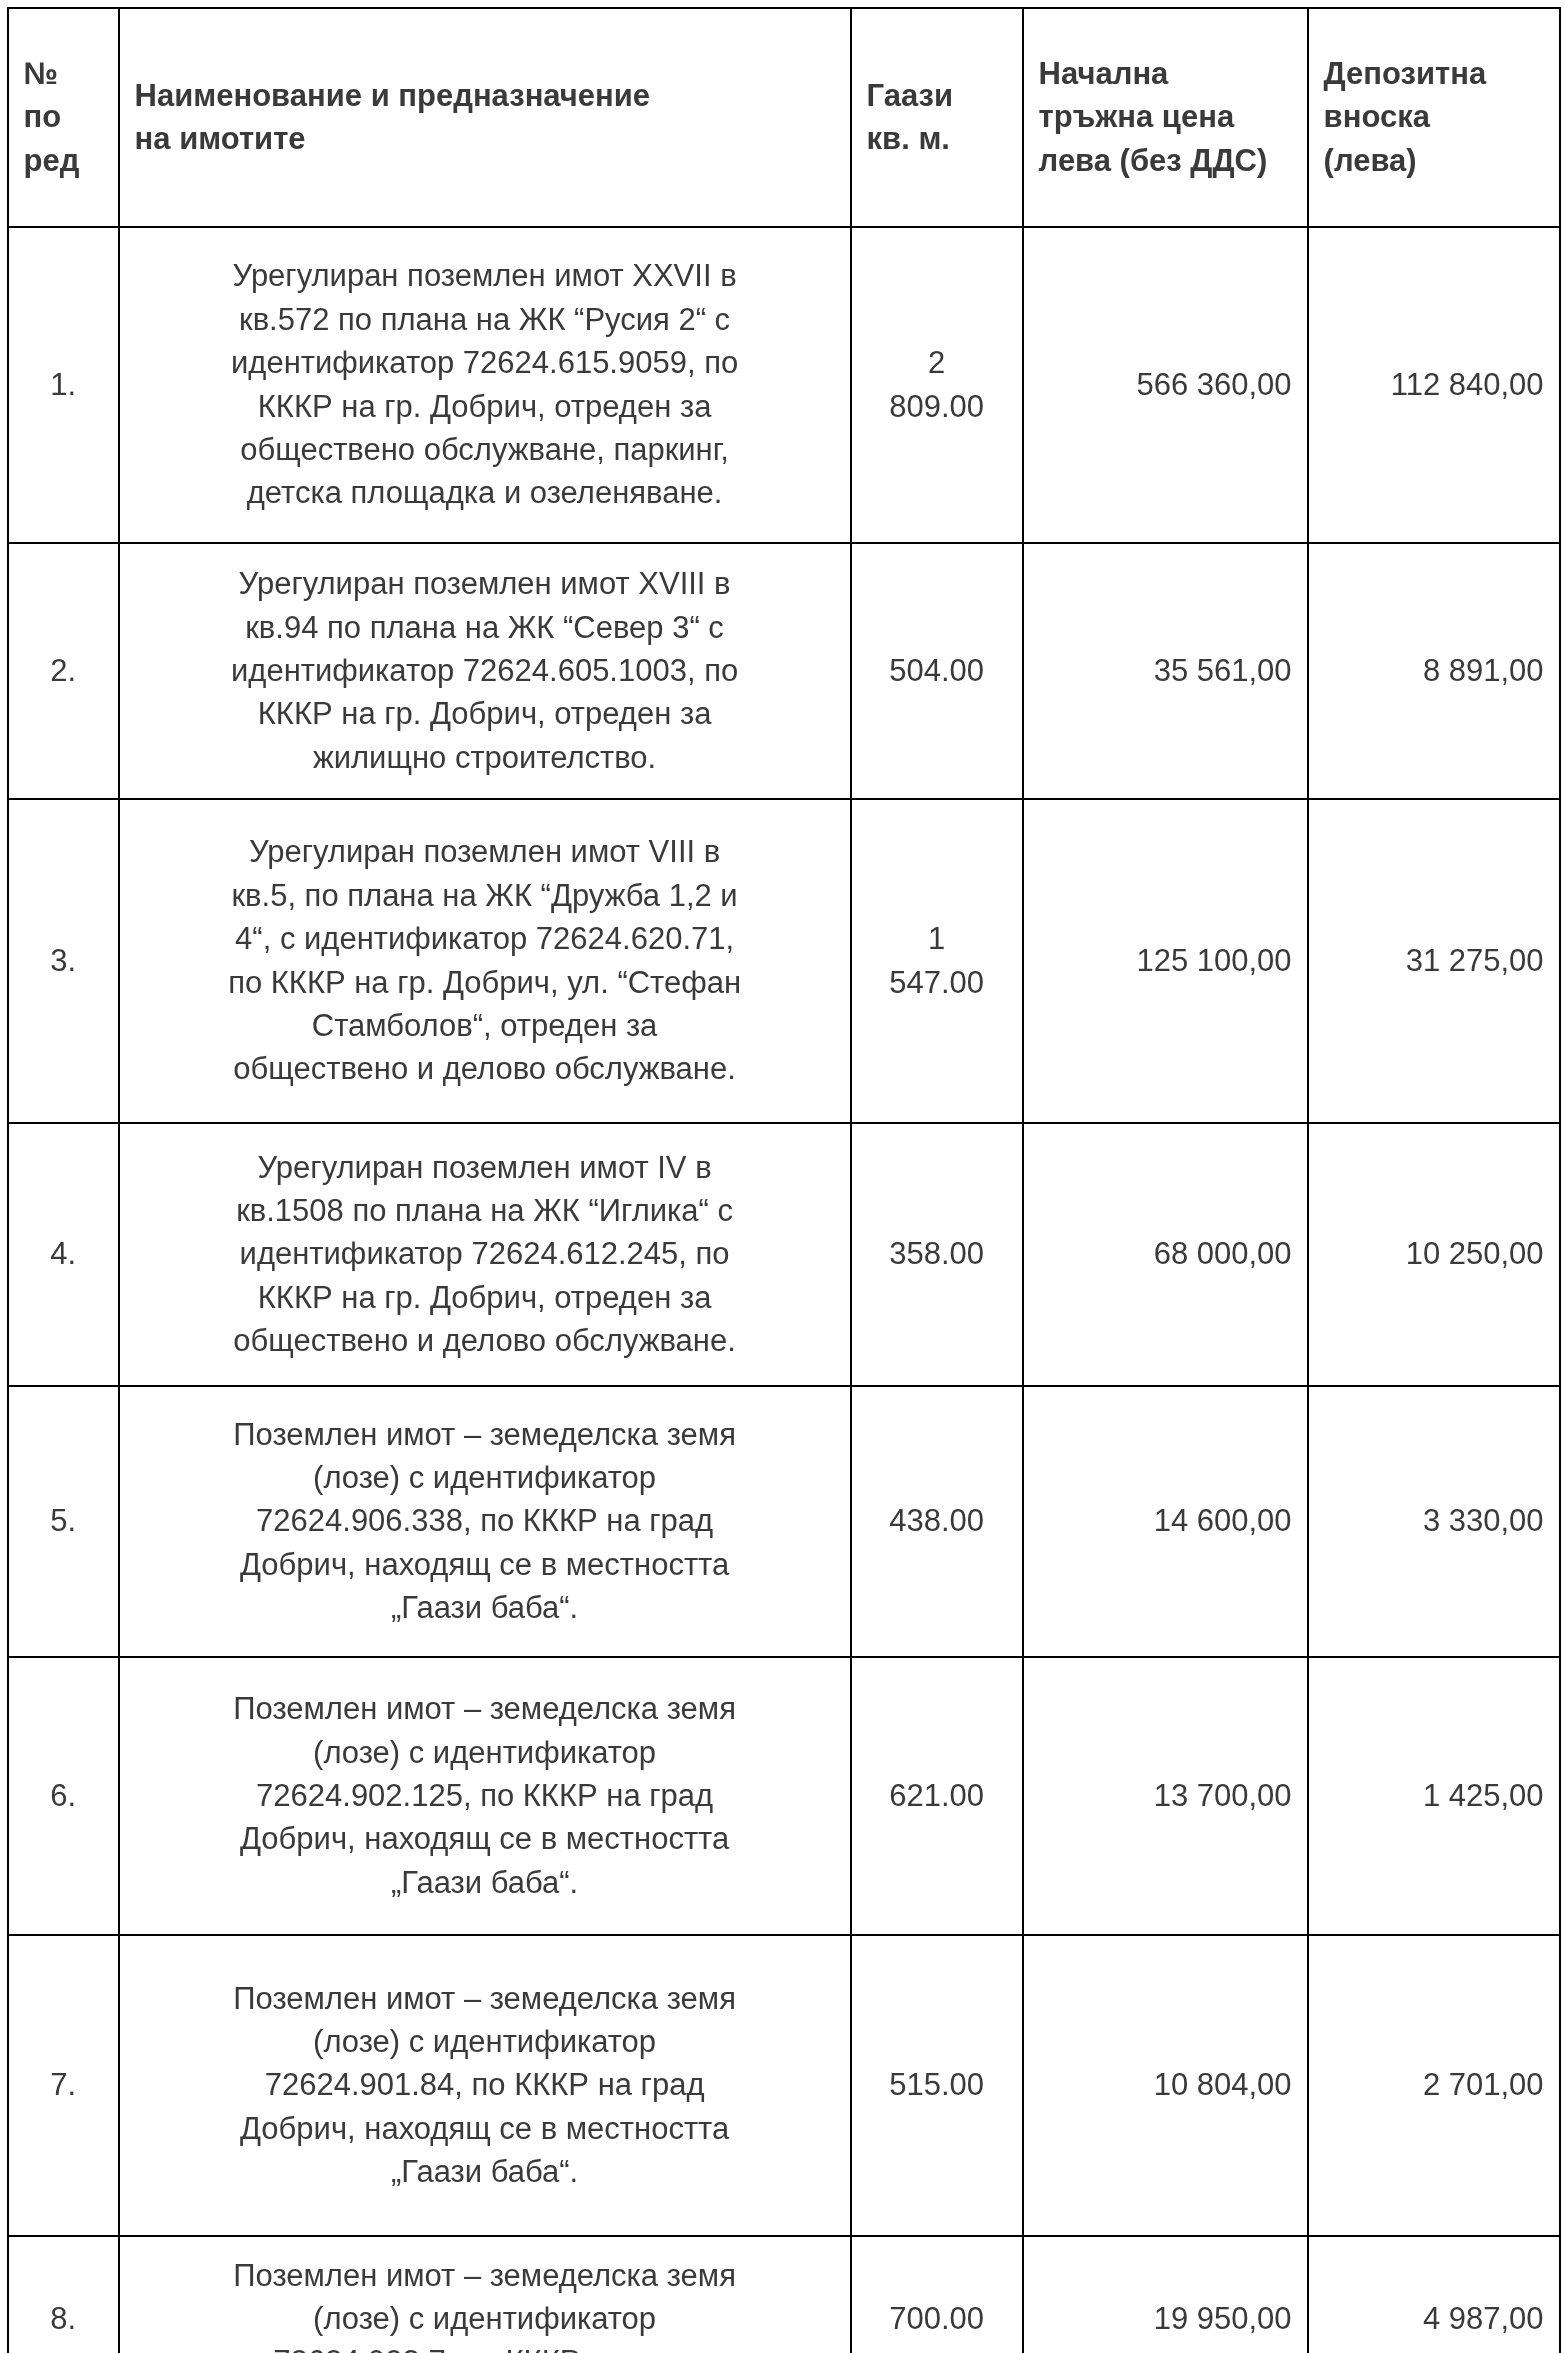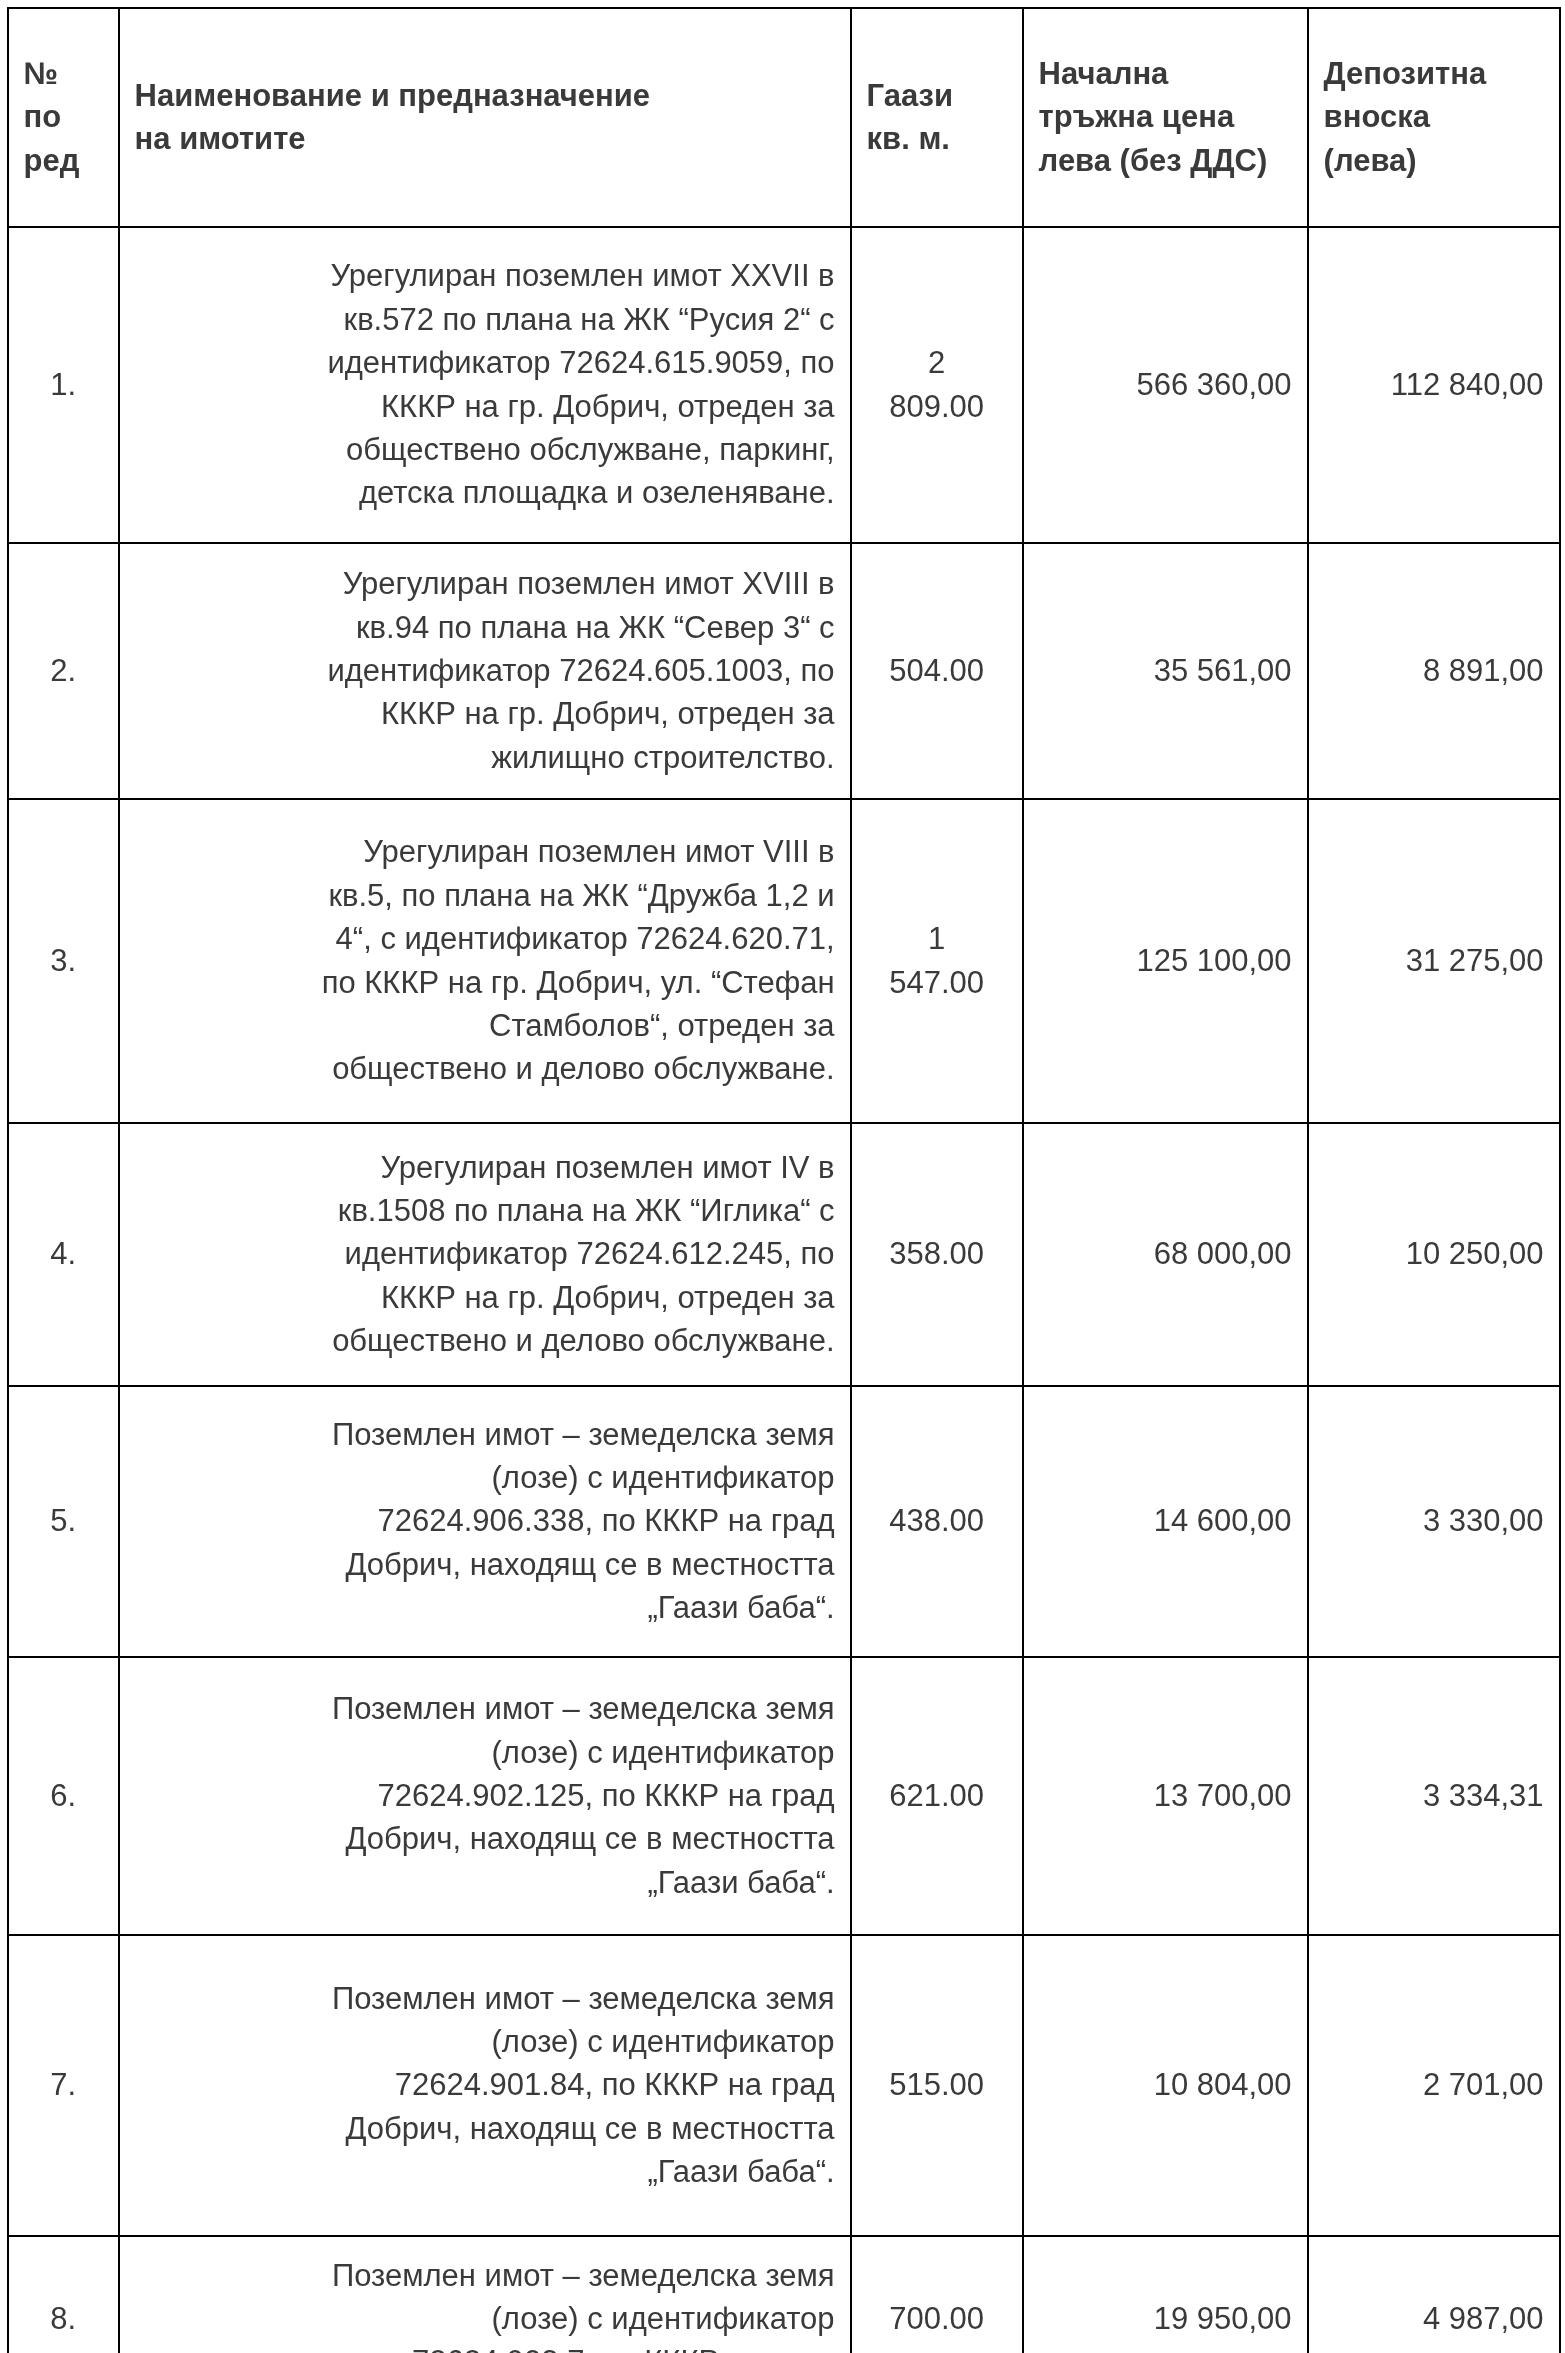--- a/index.html
+++ b/index.html
@@ -41,21 +41,21 @@
   th.h-price {
     white-space: normal;
     text-align: justify;
     text-justify: inter-word;
   }
   td.c-num {
     text-align: center;
   }
   td.c-desc {
     vertical-align: top;
-    text-align: right;
+    text-align: center;
     padding-top: 13.3px;
   }
   td.c-area {
     text-align: center;
   }
   td.c-price,
   td.c-deposit {
     text-align: right;
     padding-right: 35px;
   }
@@ -149,21 +149,21 @@
       </tr>
       <tr style="height:278px">
         <td class="c-num">6.</td>
         <td class="c-desc">Поземлен имот – земеделска земя
 (лозе) с идентификатор
 72624.902.125, по КККР на град
 Добрич, находящ се в местността
 „Гаази баба“.</td>
         <td class="c-area">621.00</td>
         <td class="c-price">13 700,00</td>
-        <td class="c-deposit">3 334,31</td>
+        <td class="c-deposit">1 425,00</td>
       </tr>
       <tr style="height:301px">
         <td class="c-num">7.</td>
         <td class="c-desc">Поземлен имот – земеделска земя
 (лозе) с идентификатор
 72624.901.84, по КККР на град
 Добрич, находящ се в местността
 „Гаази баба“.</td>
         <td class="c-area">515.00</td>
         <td class="c-price">10 804,00</td>

